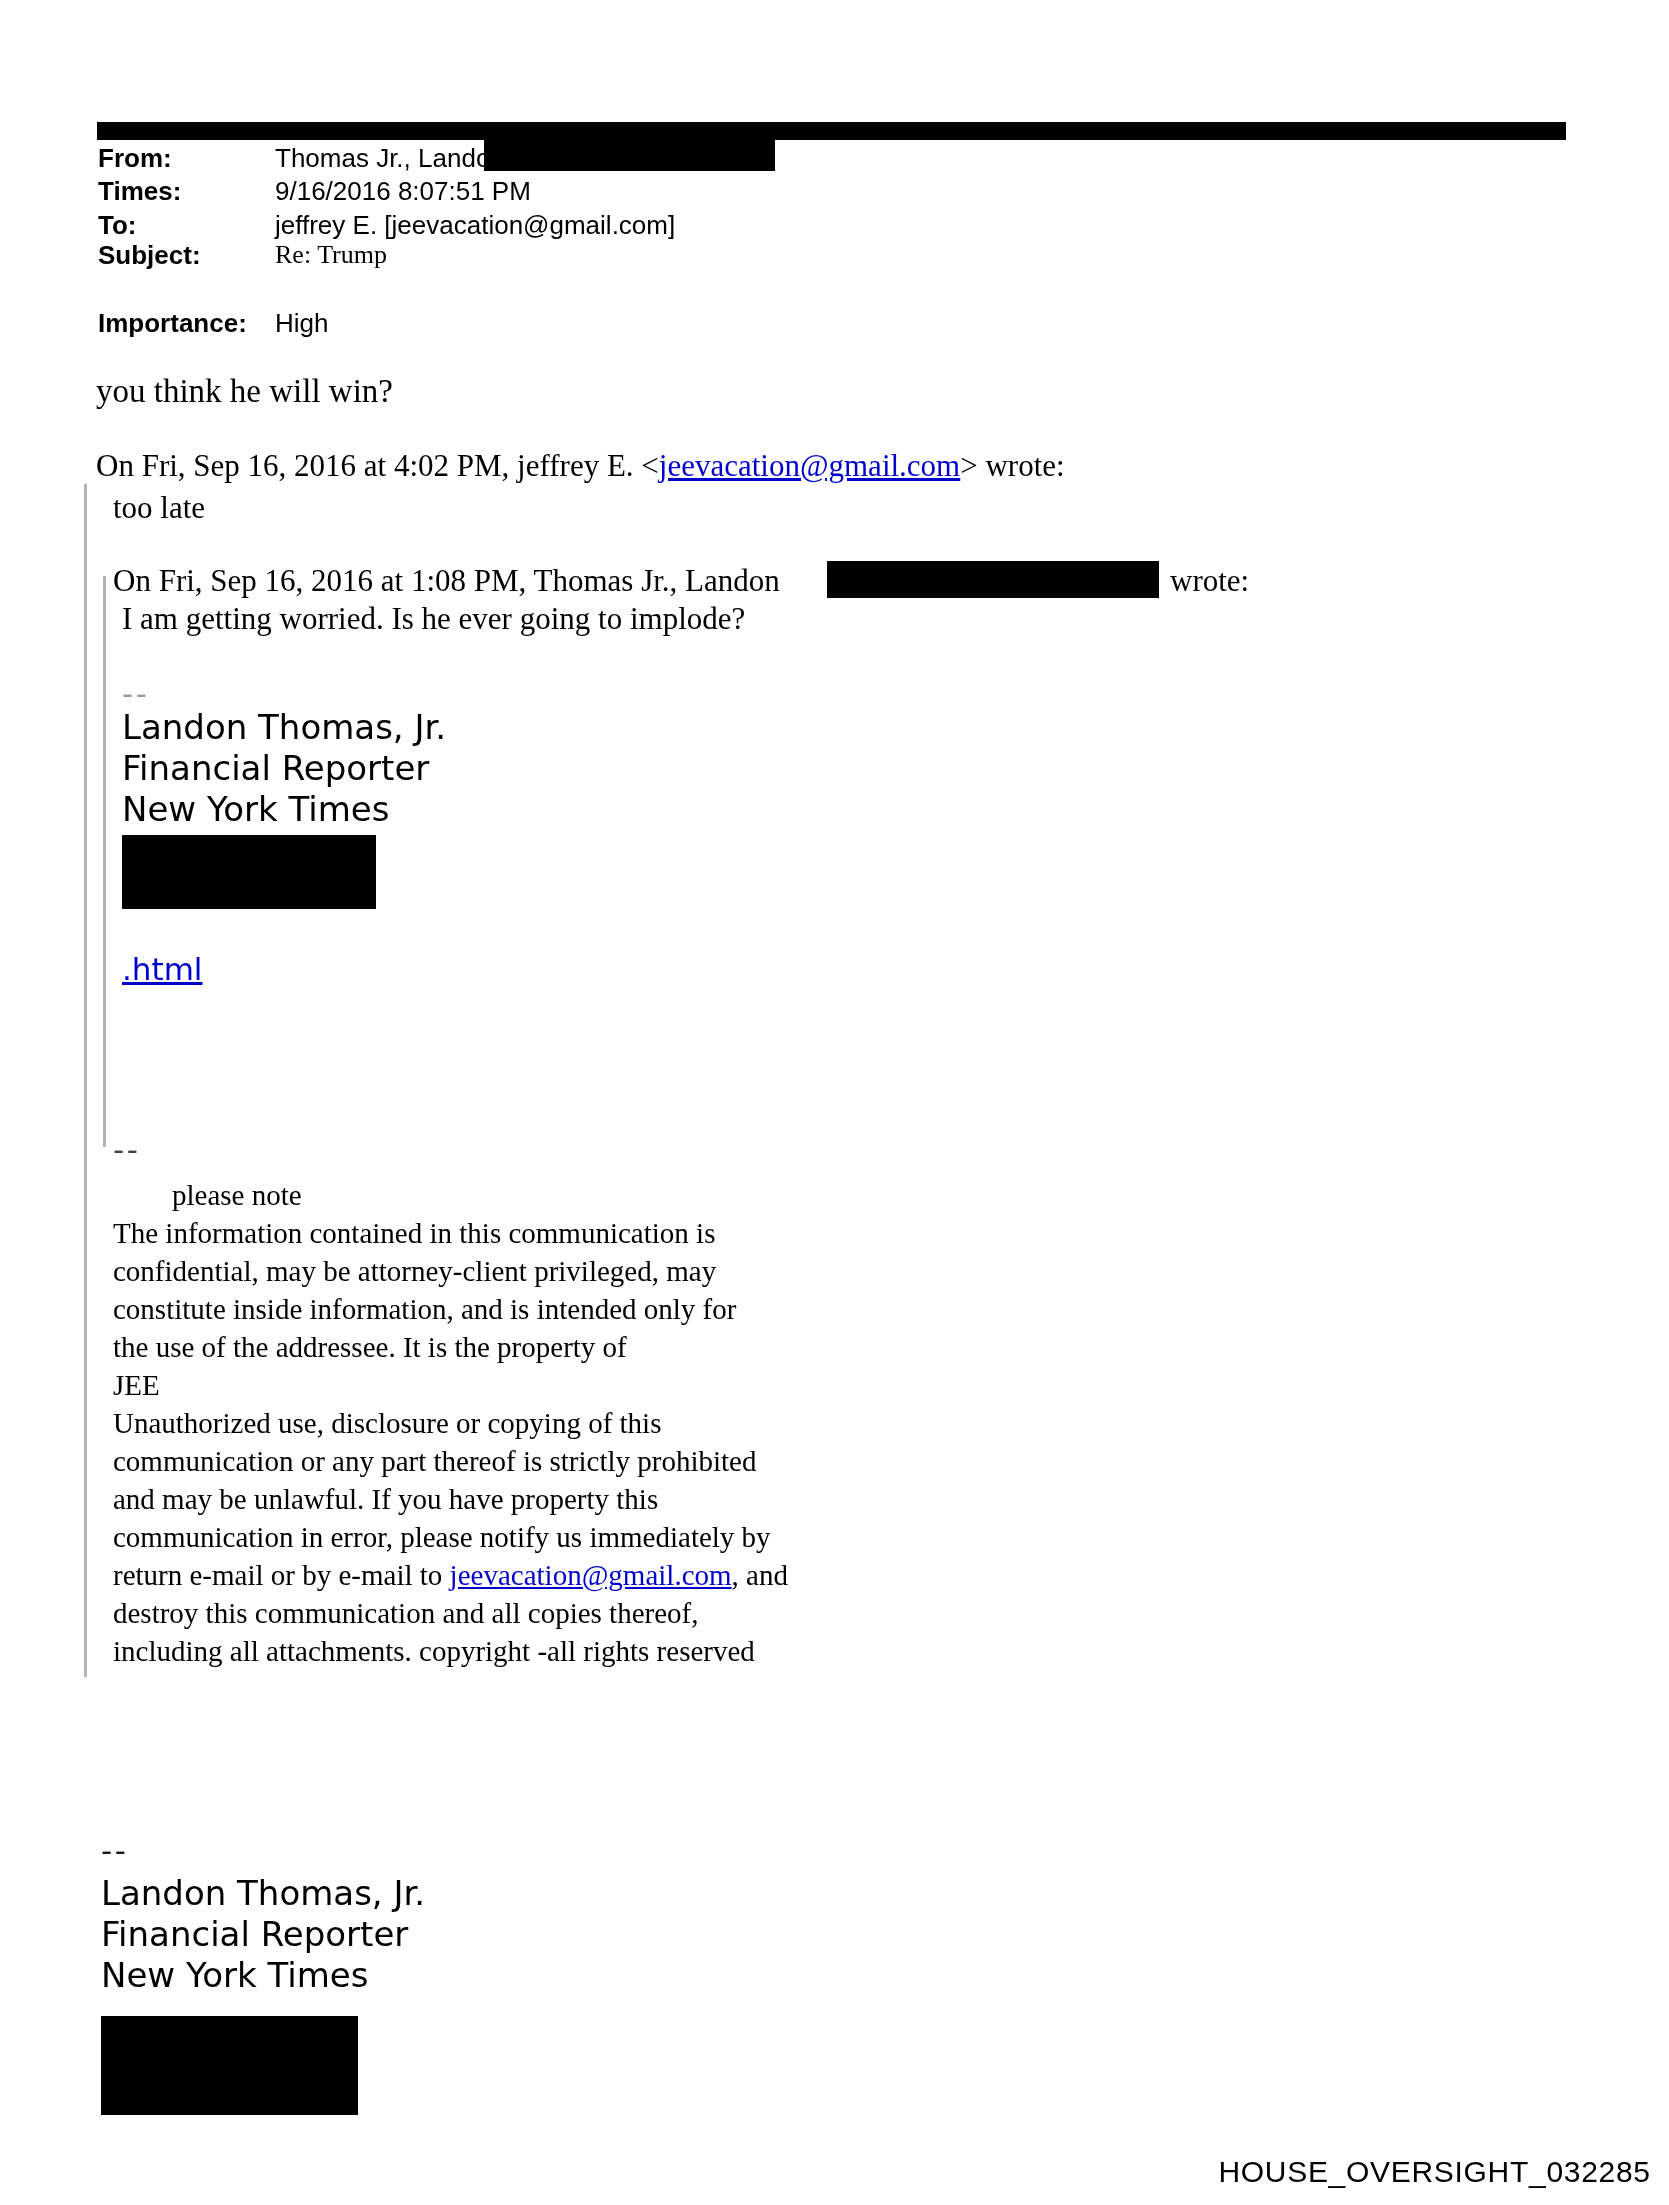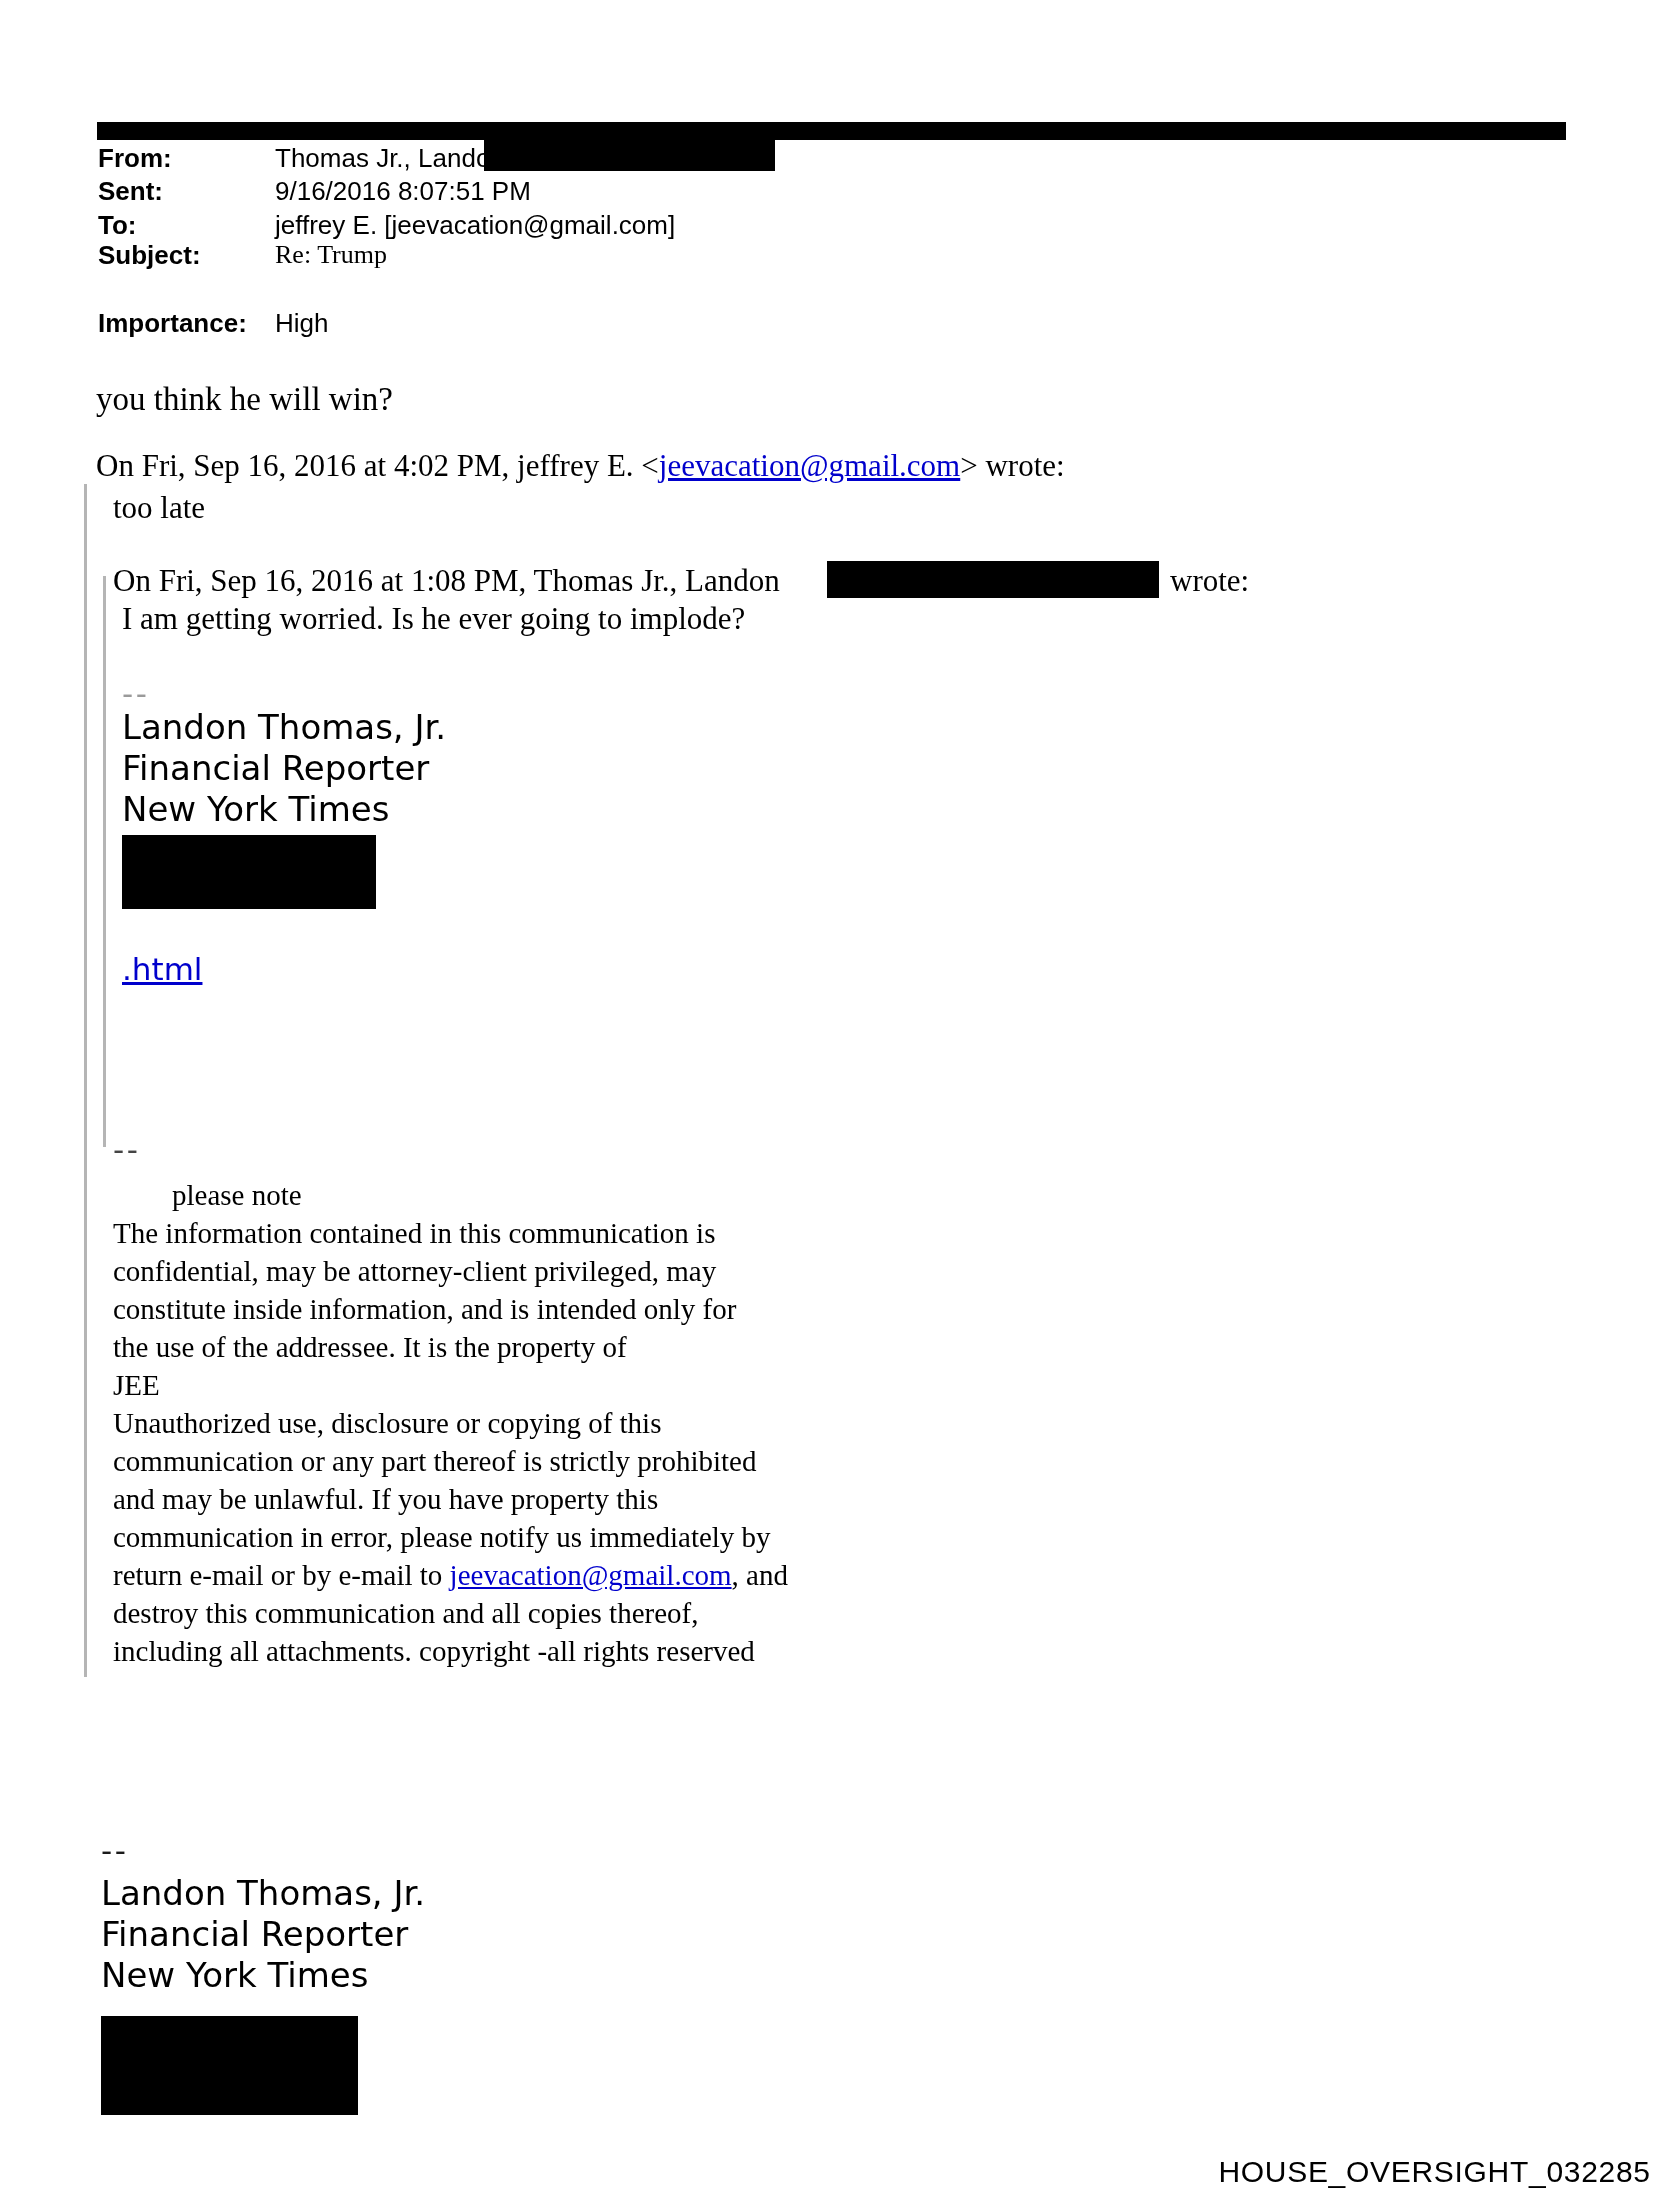--- a/index.html
+++ b/index.html
@@ -39,33 +39,33 @@
 <body>
 
 <div class="page">
 
   <div class="top-rule"></div>
 
   <div class="abs hdr lbl" style="left:98px;top:144px;">From:</div>
   <div class="abs hdr" style="left:275px;top:144px;">Thomas Jr., Landon</div>
   <div class="redact" style="left:484px;top:132px;width:291px;height:39px;"></div>
 
-  <div class="abs hdr lbl" style="left:98px;top:177px;">Sent:</div>
+  <div class="abs hdr lbl" style="left:98px;top:177px;">Times:</div>
   <div class="abs hdr" style="left:275px;top:177px;">9/16/2016 8:07:51 PM</div>
 
   <div class="abs hdr lbl" style="left:98px;top:211px;">To:</div>
   <div class="abs hdr" style="left:275px;top:211px;">jeffrey E. [jeevacation@gmail.com]</div>
 
   <div class="abs hdr lbl" style="left:98px;top:241px;">Subject:</div>
   <div class="abs hdr" style="left:275px;top:241px;font-family:Liberation Serif, serif;">Re: Trump</div>
 
   <div class="abs hdr lbl" style="left:98px;top:309px;">Importance:</div>
   <div class="abs hdr" style="left:275px;top:309px;">High</div>
 
-  <div class="abs serif opening" style="left:96px;top:373px;margin-top:8px;">you think he will win?</div>
+  <div class="abs serif opening" style="left:96px;top:373px;">you think he will win?</div>
 
   <div class="abs serif" style="left:96px;top:448px;"><span>On Fri, Sep 16, 2016 at 4:02 PM, jeffrey E. &lt;</span><a class="link">jeevacation@gmail.com</a><span>&gt; wrote:</span></div>
 
   <div class="qbar" style="left:84px;top:484px;height:1193px;"></div>
 
   <div class="abs serif" style="left:113px;top:490px;">too late</div>
 
   <div class="abs serif" style="left:113px;top:563px;">On Fri, Sep 16, 2016 at 1:08 PM, Thomas Jr., Landon</div>
   <div class="redact" style="left:827px;top:561px;width:332px;height:37px;"></div>
   <div class="abs serif" style="left:1170px;top:563px;">wrote:</div>

